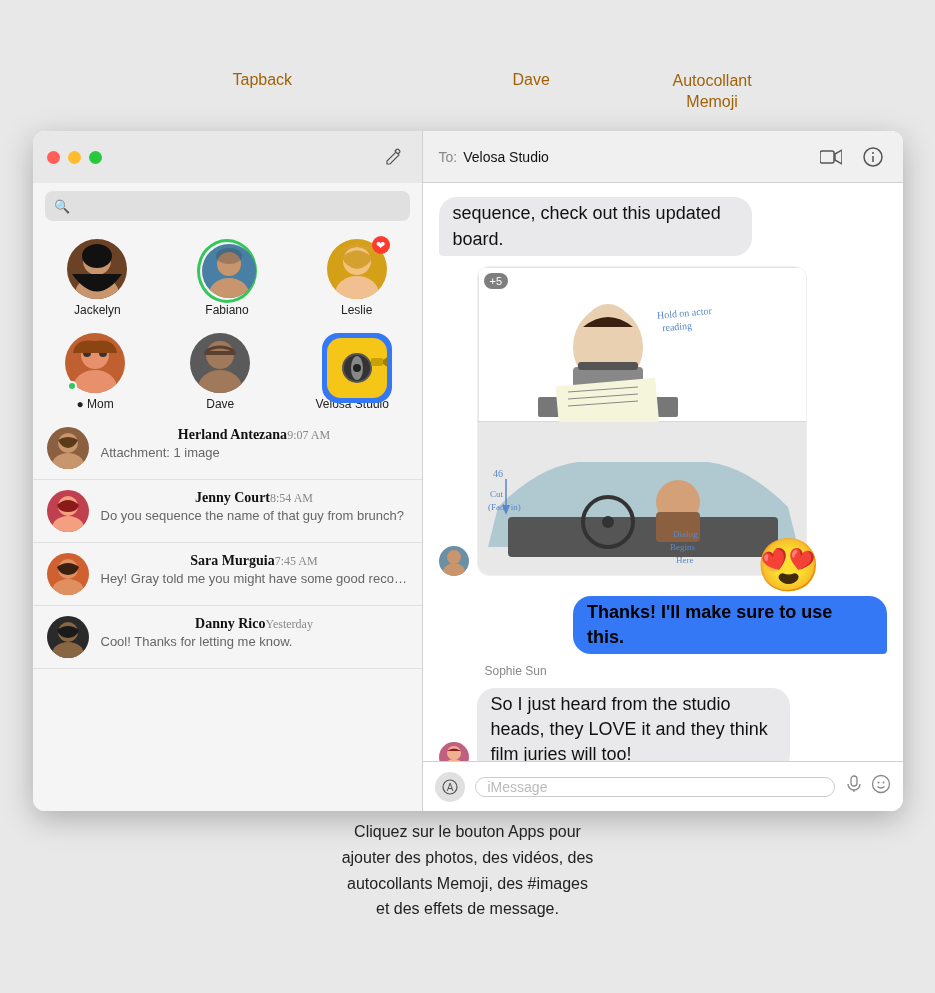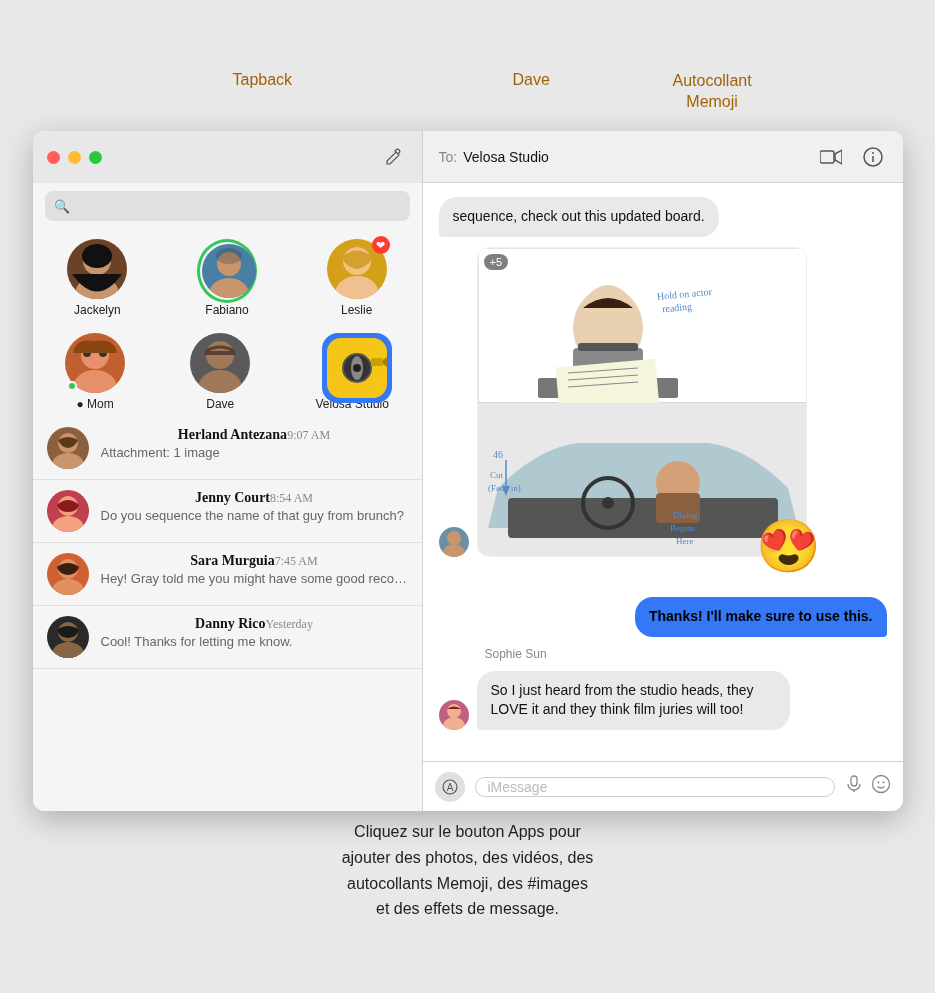--- a/index.html
+++ b/index.html
@@ -301,23 +301,23 @@
     .msg-row.outgoing {
       justify-content: flex-end;
     }
 
     .msg-row.incoming {
       justify-content: flex-start;
     }
 
     .msg-bubble {
       max-width: 70%;
-      padding: 10px 14px;
+      padding: 4px 14px;
       border-radius: 18px;
-      font-size: 14px;
+      font-size: 18px;
       line-height: 1.4;
     }
 
     .msg-bubble.outgoing {
       background: #3478f6;
       color: #000000;
       border-bottom-right-radius: 4px;
       font-weight: bold;
     }
 

